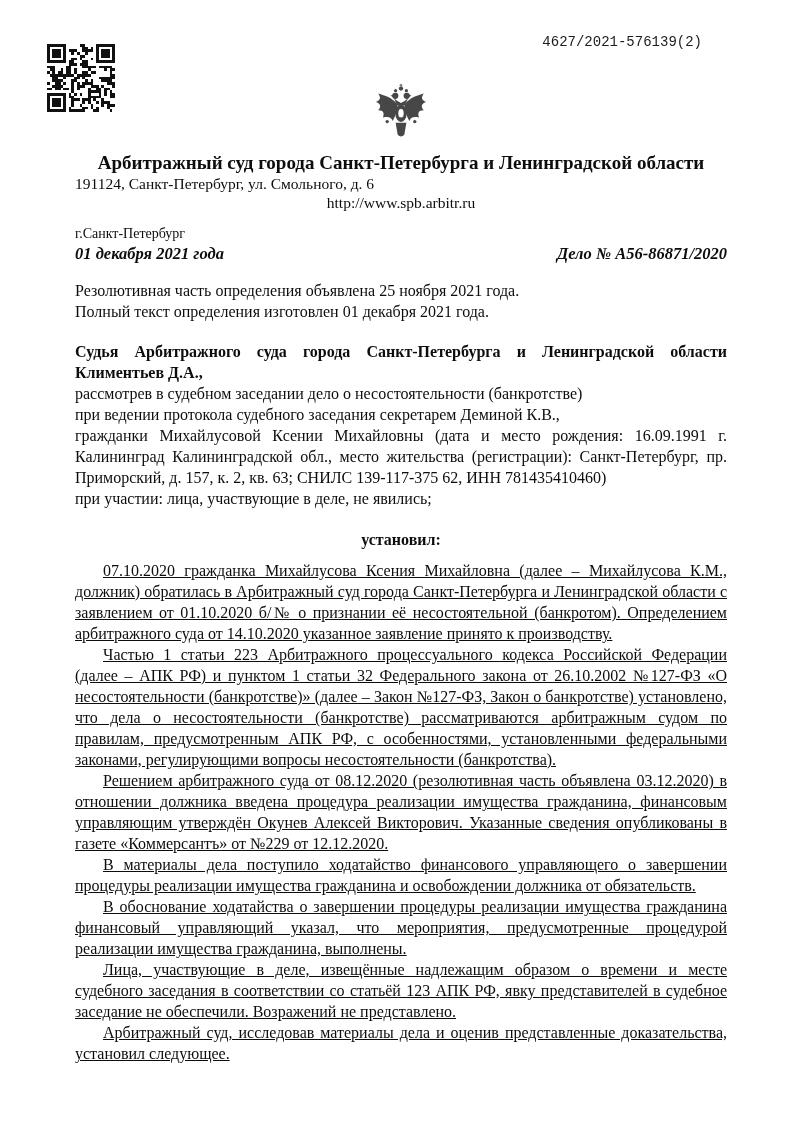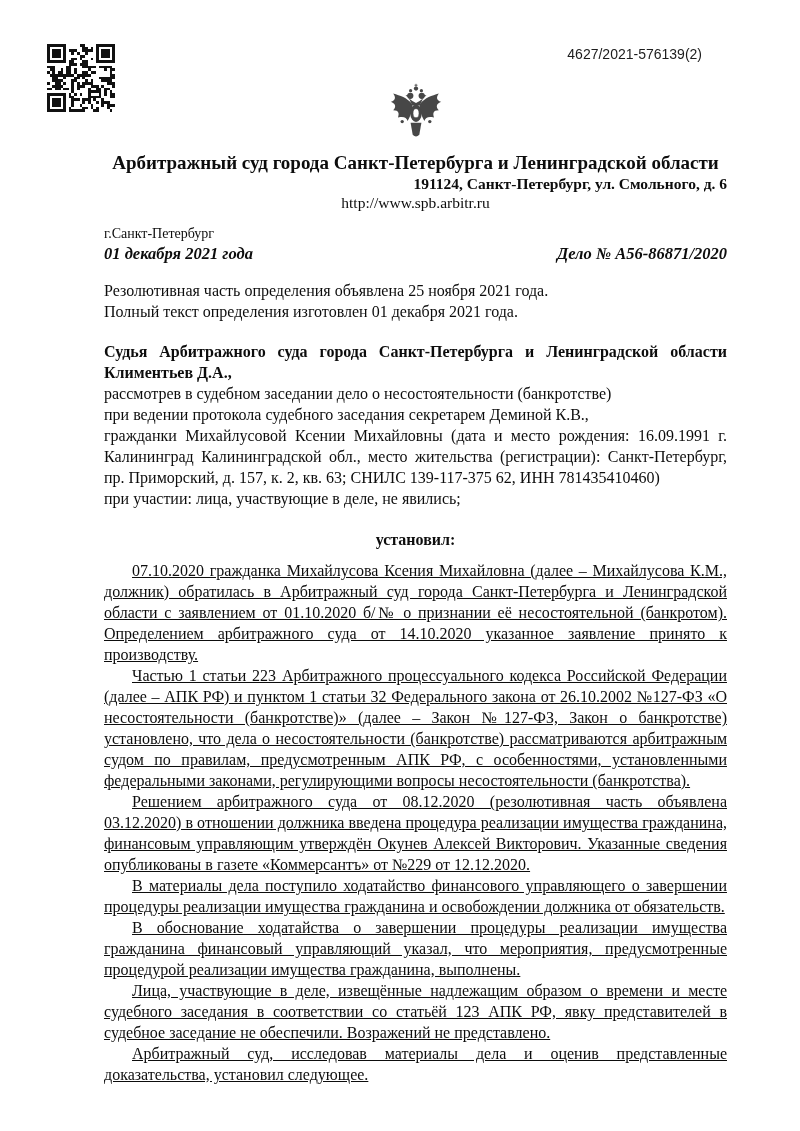--- a/index.html
+++ b/index.html
@@ -9,34 +9,34 @@
     background:#ffffff;
     color:#0d0d0d;
     font-family:"Liberation Serif", serif;
     overflow:hidden;
   }
   .qr{
     position:absolute;left:47px;top:44px;width:68px;height:68px;
   }
   .qr svg{display:block;width:68px;height:68px;}
   .doc-number{
-    position:absolute;top:46px;right:98px;
-    font-family:Liberation Sans, sans-serif;
+    position:absolute;top:34px;right:98px;
+    font-family:Liberation Mono, monospace;
     font-size:14px;line-height:16px;color:#1c1c1c;
   }
-  .content{padding:0 73px 0 104px;}
+  .content{padding:0 73px 0 75px;}
   .emblem{
     width:64px;height:66px;margin:82px auto 0 auto;
   }
   .emblem svg{display:block;width:64px;height:66px;}
   .court-name{
     margin-top:4px;text-align:center;
     font-weight:bold;font-size:19px;line-height:22px;
   }
-  .court-address{text-align:right;font-size:15.5px;line-height:19px;font-weight:bold;}
+  .court-address{text-align:left;font-size:15.5px;line-height:19px;}
   .court-site{text-align:center;font-size:15.5px;line-height:19px;}
   .title{
     margin:17px 0 0 0;text-align:center;
     font-weight:bold;font-size:20px;line-height:24px;letter-spacing:0.6px;
   }
   .city{margin-top:13px;font-size:14px;line-height:18px;}
   .date-case{
     display:flex;justify-content:space-between;align-items:baseline;
     font-size:16.5px;line-height:21px;font-weight:bold;font-style:italic;
   }

